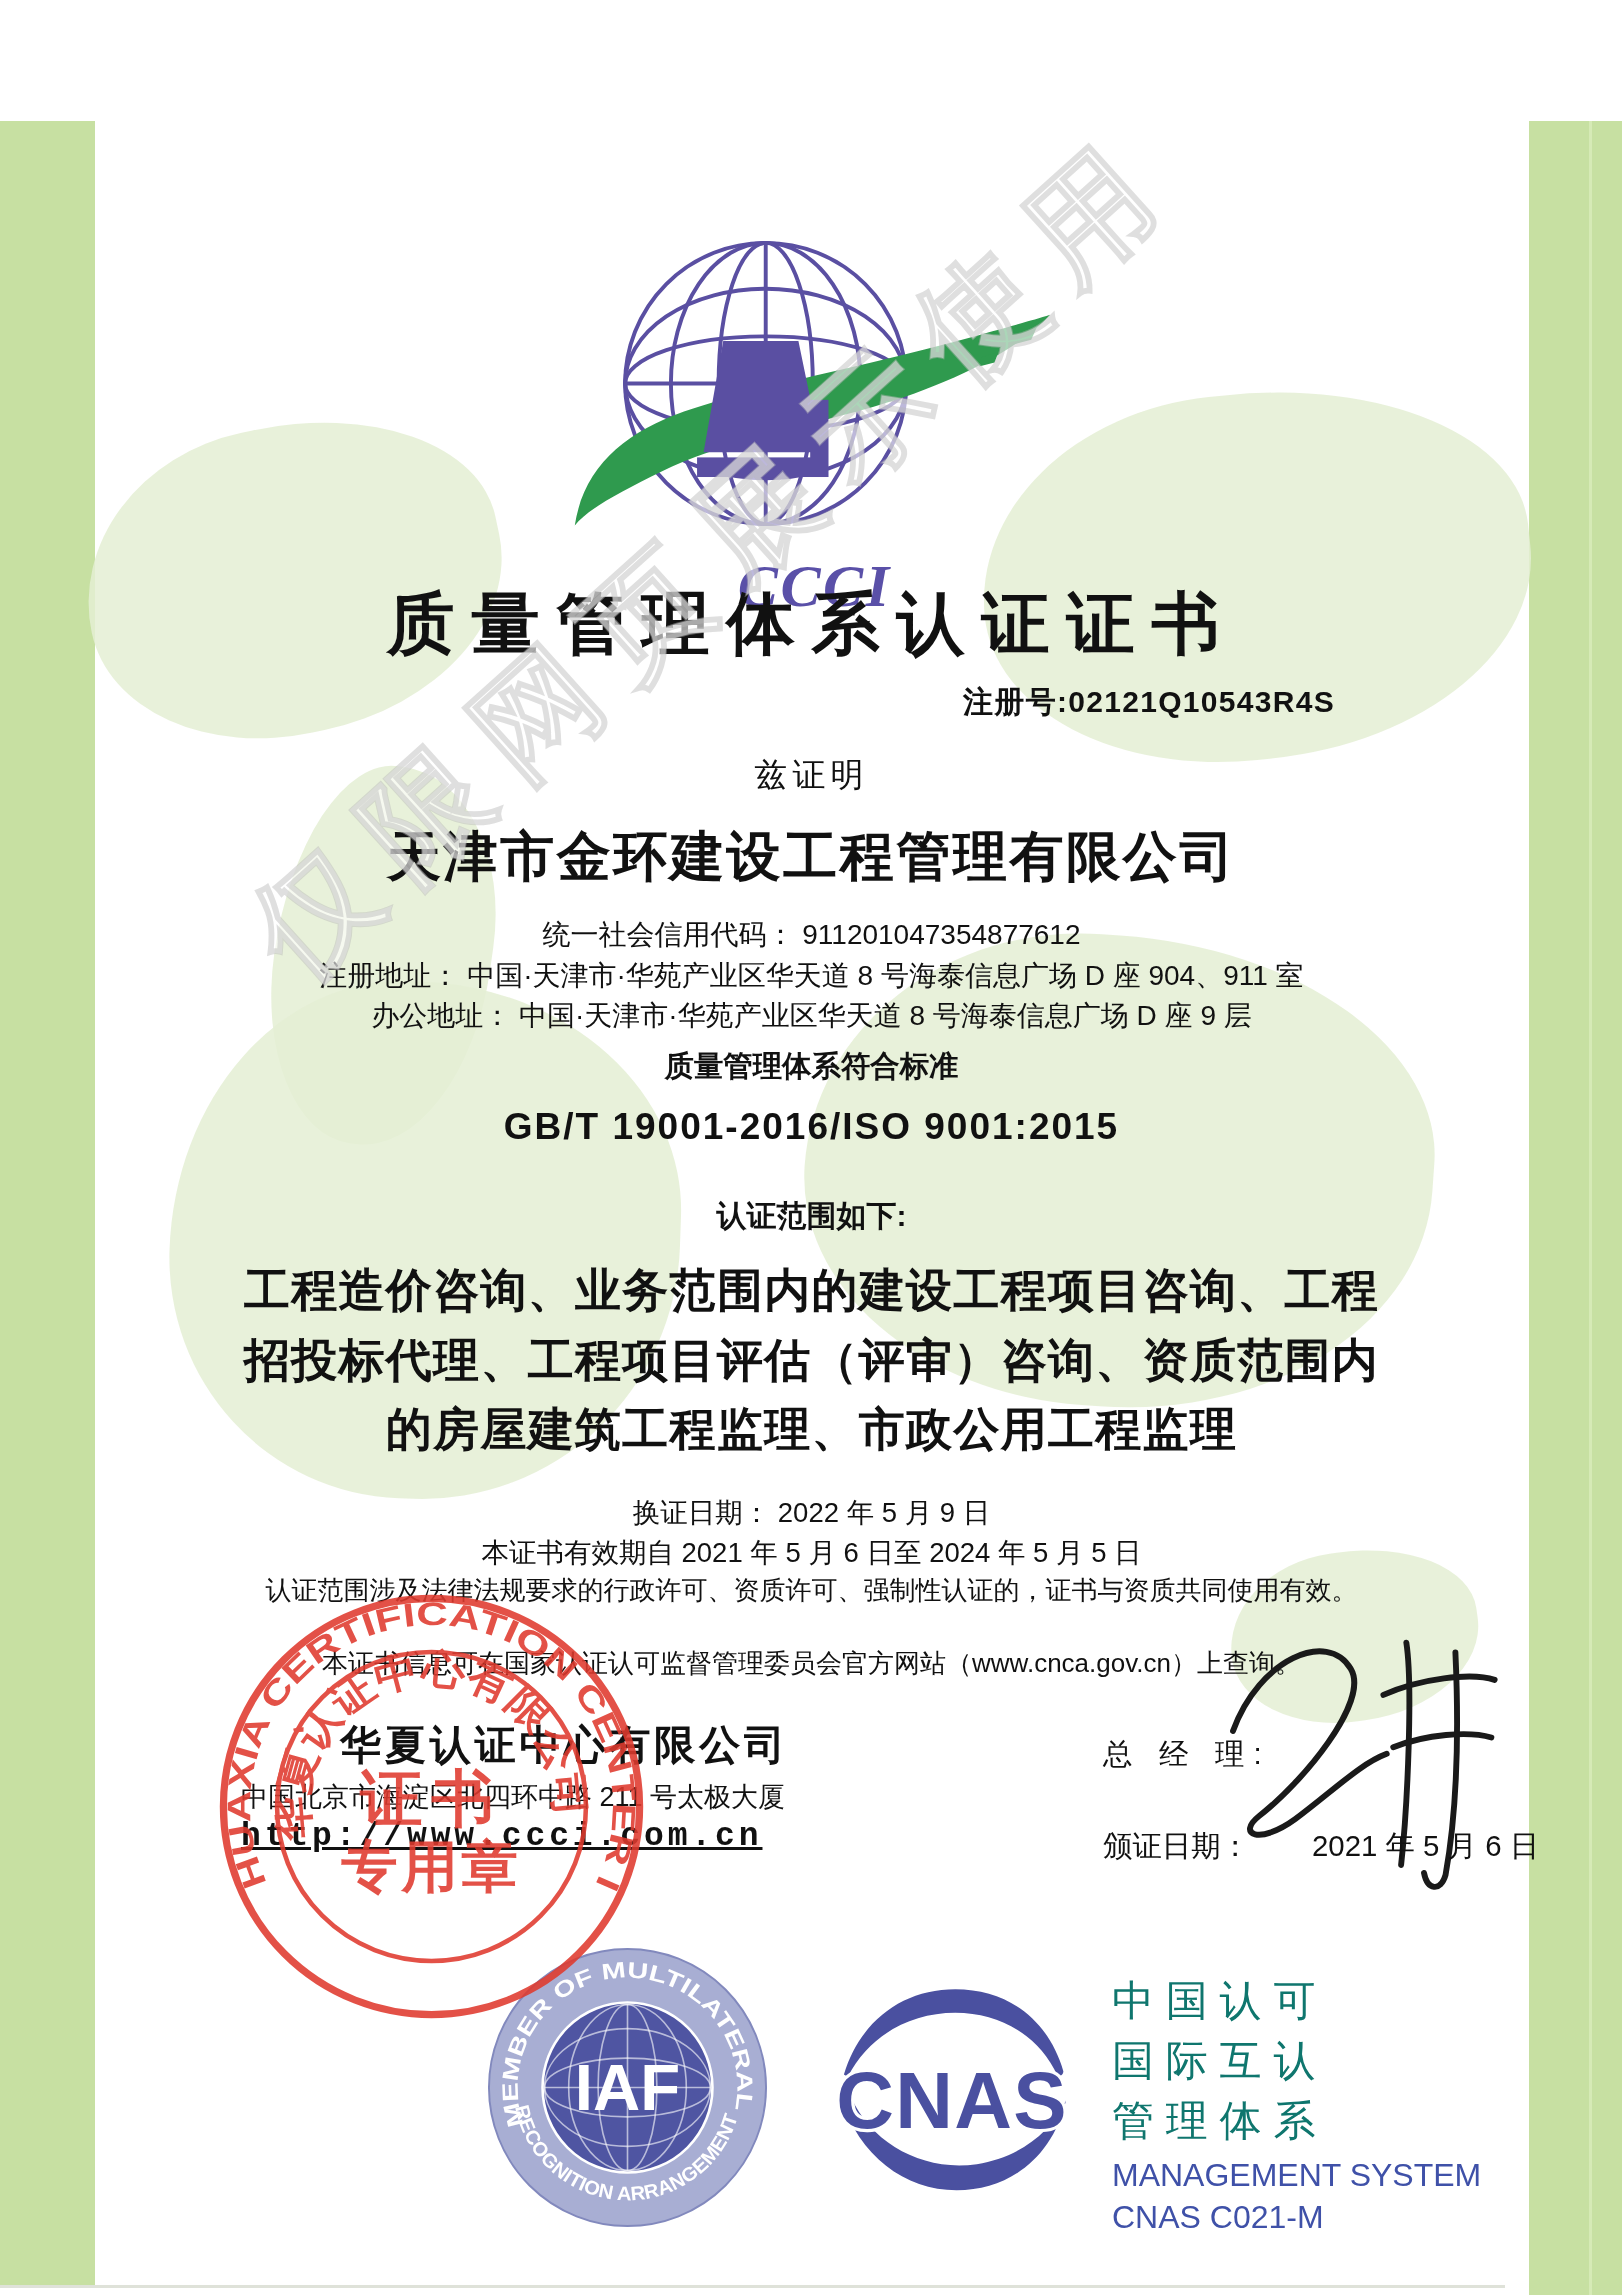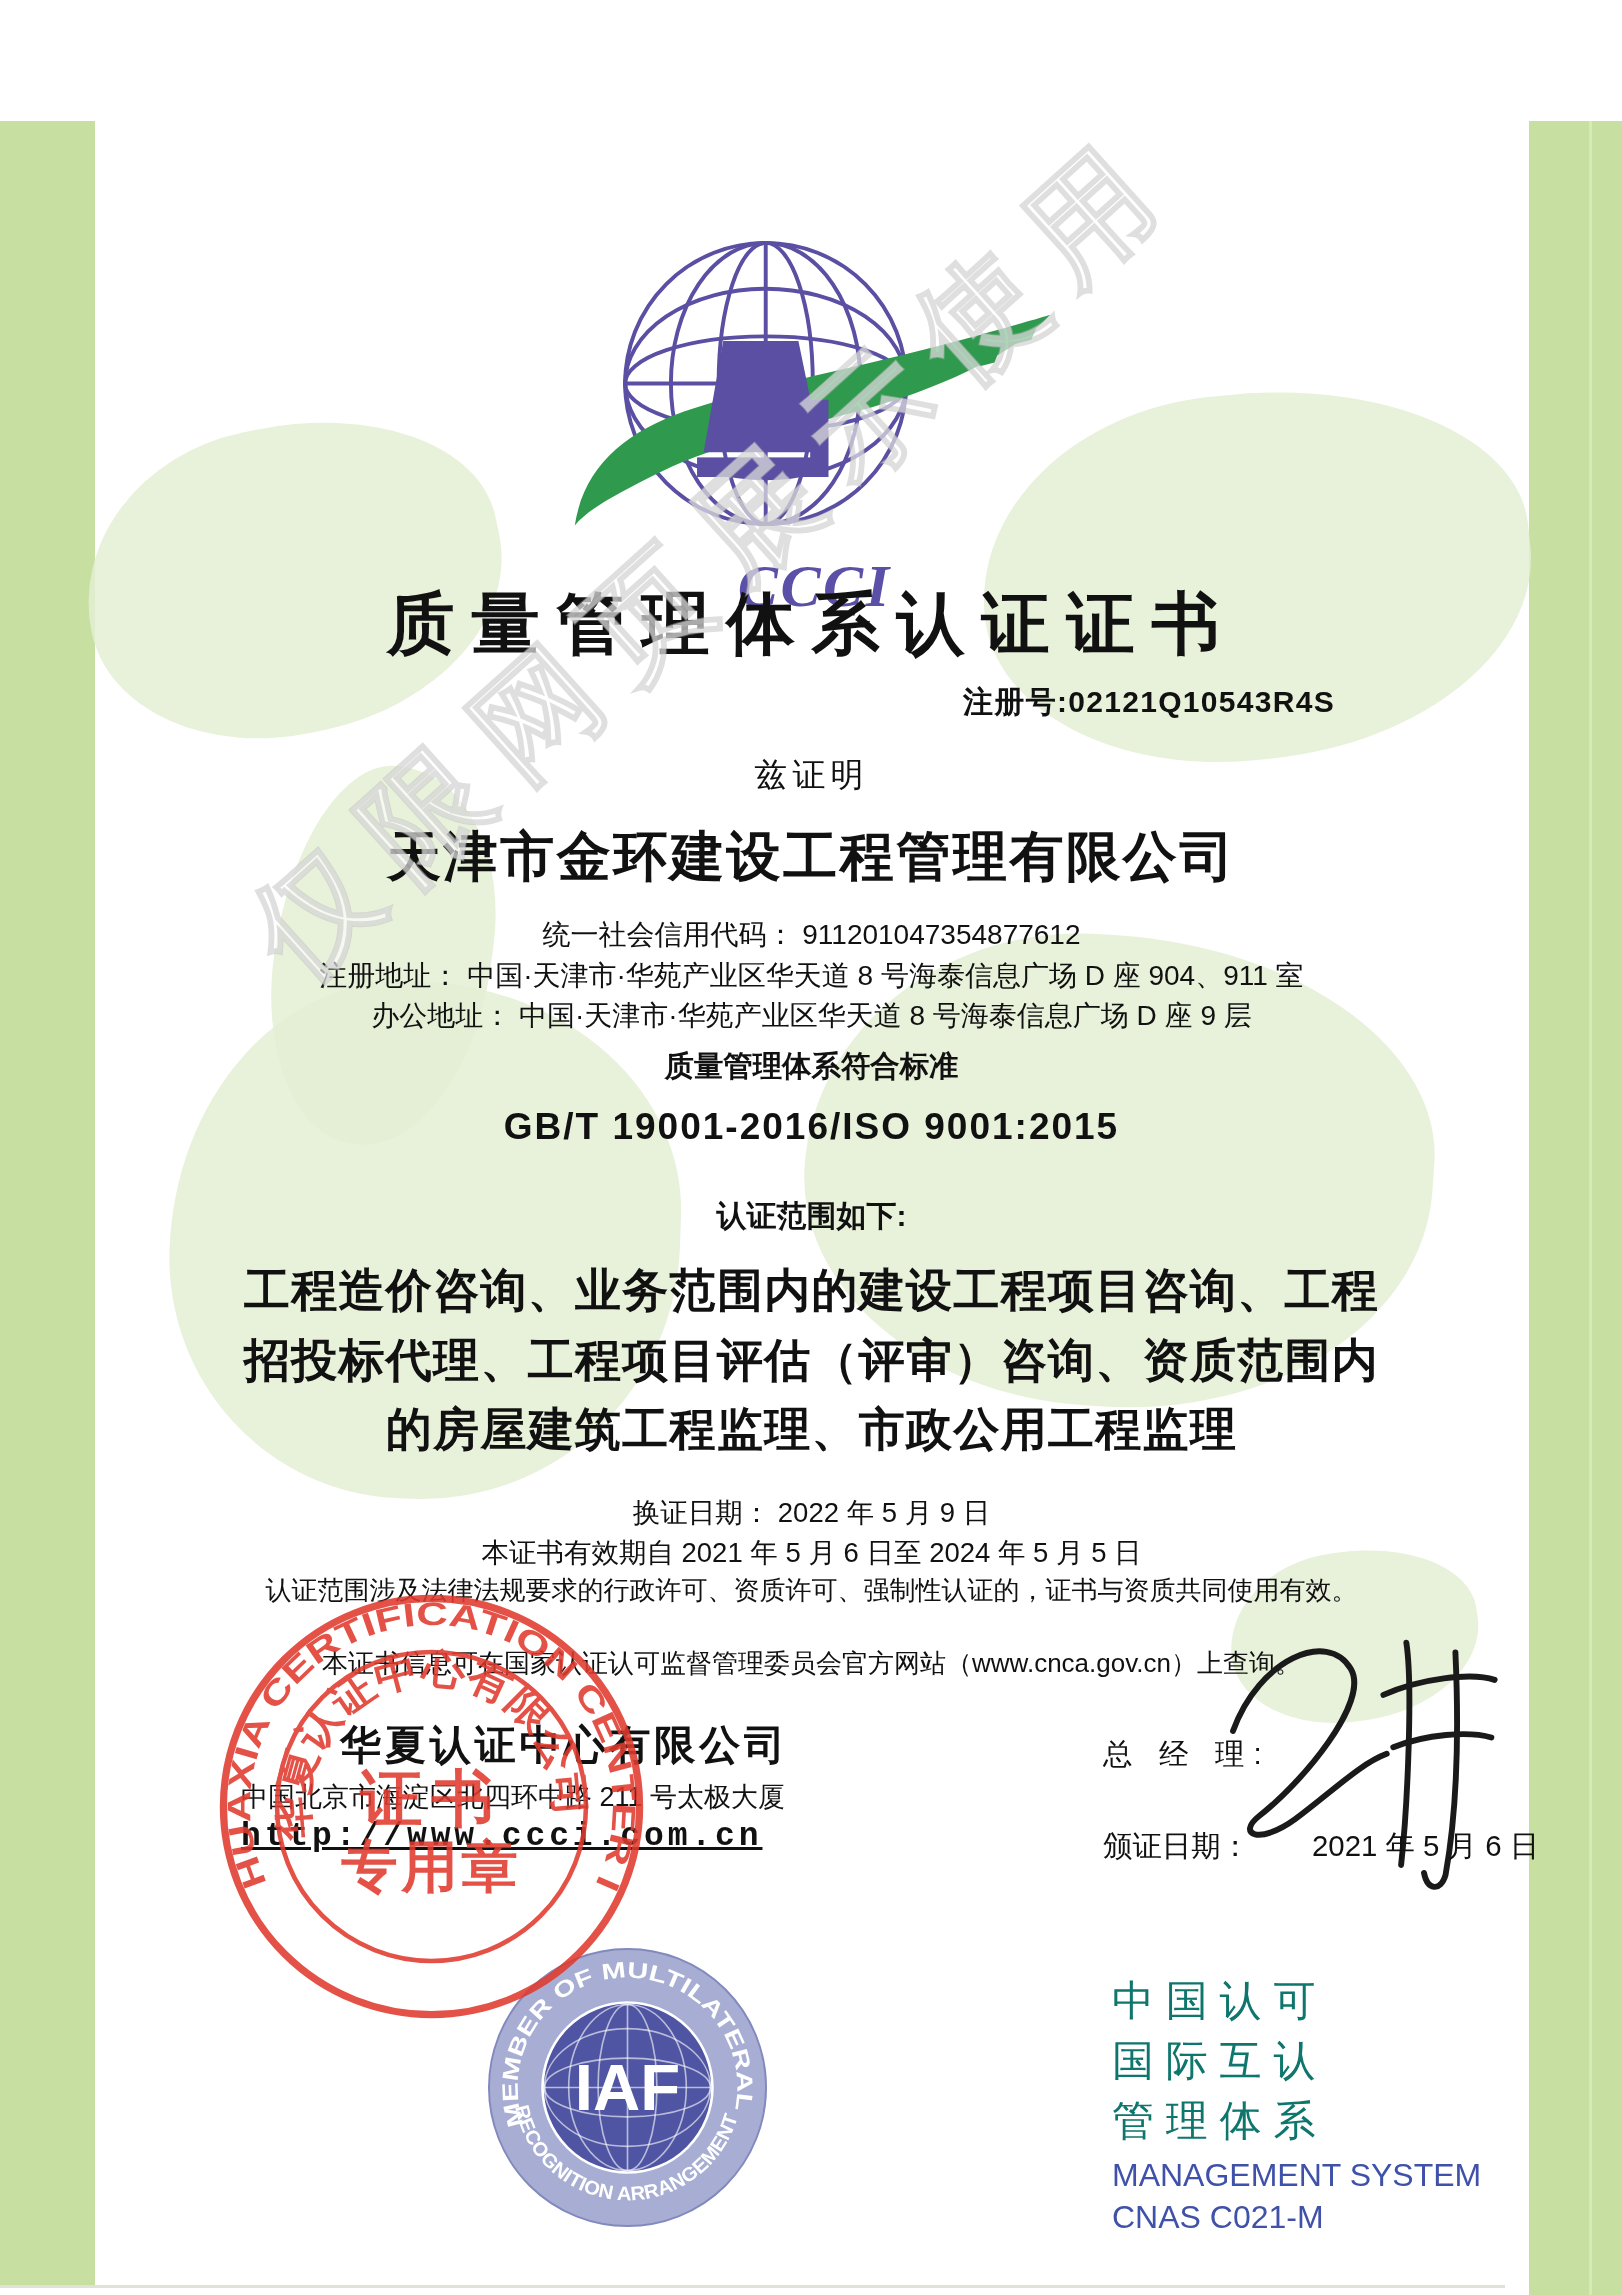--- a/index.html
+++ b/index.html
@@ -158,20 +158,29 @@
         <textPath href="#iaf-top-path" startOffset="0" textLength="620" lengthAdjust="spacingAndGlyphs">MEMBER OF MULTILATERAL</textPath>
       </text>
       <path id="iaf-bottom-path" d="M 43,245 A 175,175 0 0 0 387,245" fill="none"></path>
       <text fill="#ffffff" font-size="30" font-weight="bold">
         <textPath href="#iaf-bottom-path" startOffset="0" textLength="470" lengthAdjust="spacingAndGlyphs">RECOGNITION ARRANGEMENT</textPath>
       </text>
       <text x="215" y="250" text-anchor="middle" fill="#ffffff" font-size="100" font-weight="bold">IAF</text>
     </svg>
   </div>
 
+  <div class="abs" style="left:821px;top:1963px;width:262px;height:249px;z-index:3;">
+    <svg width="262" height="249" viewBox="0 0 400 380">
+      <path fill="#4a50a0" d="M 35,170 C 60,88 125,40 205,40 C 285,40 347,86 370,165
+               C 370,170 365,174 361,172 C 334,112 275,76 205,76 C 135,76 72,112 41,174 Z"></path>
+      <path fill="#4a50a0" d="M 30,205 C 58,295 128,347 207,347 C 288,347 354,296 374,210
+               C 350,262 298,298 238,307 C 158,319 78,277 46,205 Z"></path>
+      <text x="200" y="252" text-anchor="middle" fill="#4a50a0" font-size="122" font-weight="bold" stroke="#ffffff" stroke-width="10" paint-order="stroke" letter-spacing="2">CNAS</text>
+    </svg>
+  </div>
 
   <div class="abs accr-cn" style="left:1112px;top:1971px;">中国认可</div>
   <div class="abs accr-cn" style="left:1112px;top:2031px;">国际互认</div>
   <div class="abs accr-cn" style="left:1112px;top:2091px;">管理体系</div>
   <div class="abs accr-en" style="left:1112px;top:2154px;">MANAGEMENT SYSTEM</div>
   <div class="abs accr-en" style="left:1112px;top:2196px;">CNAS C021-M</div>
 
 </div>
 
 

